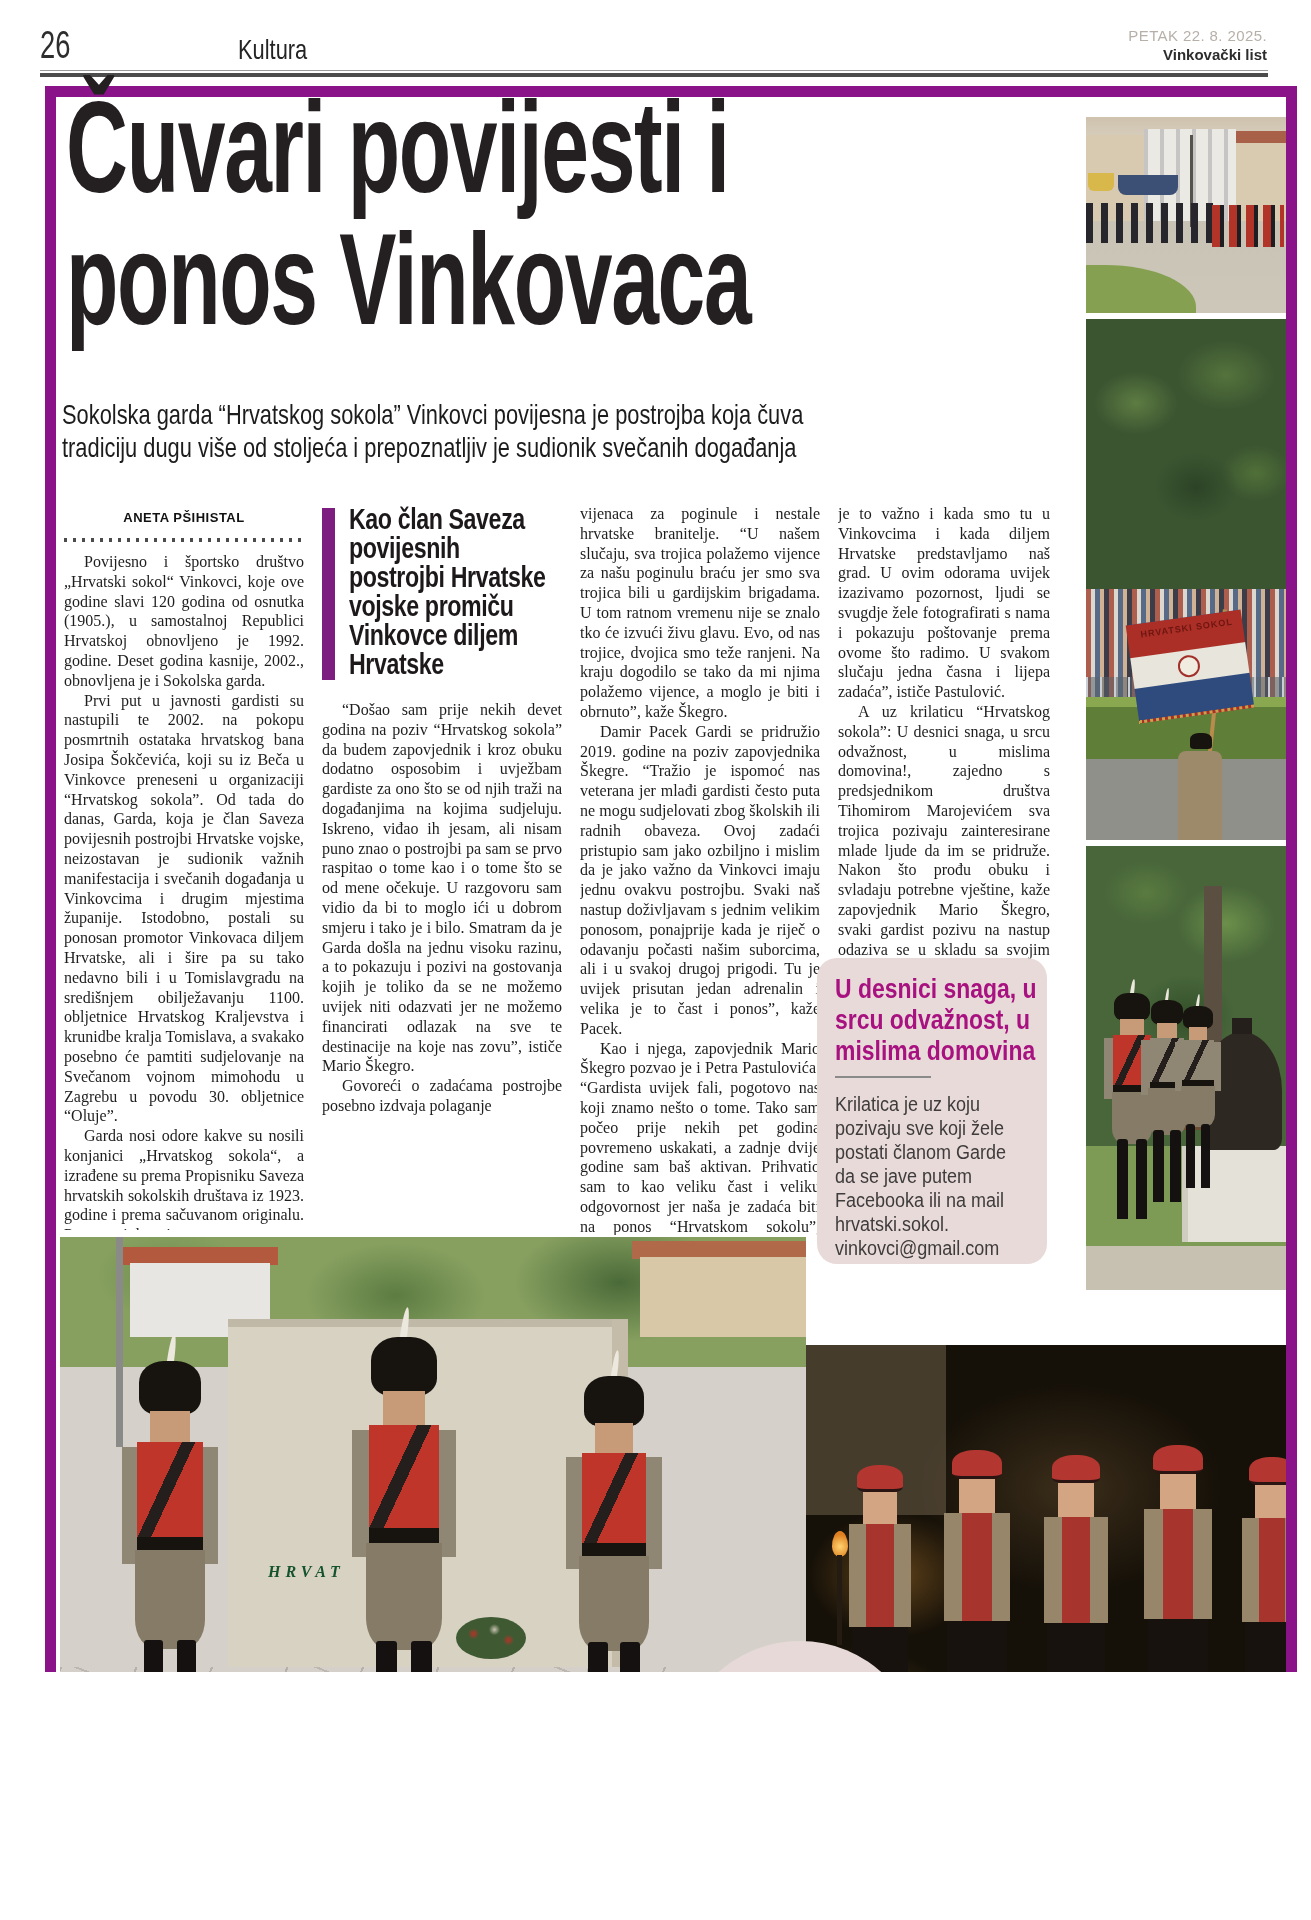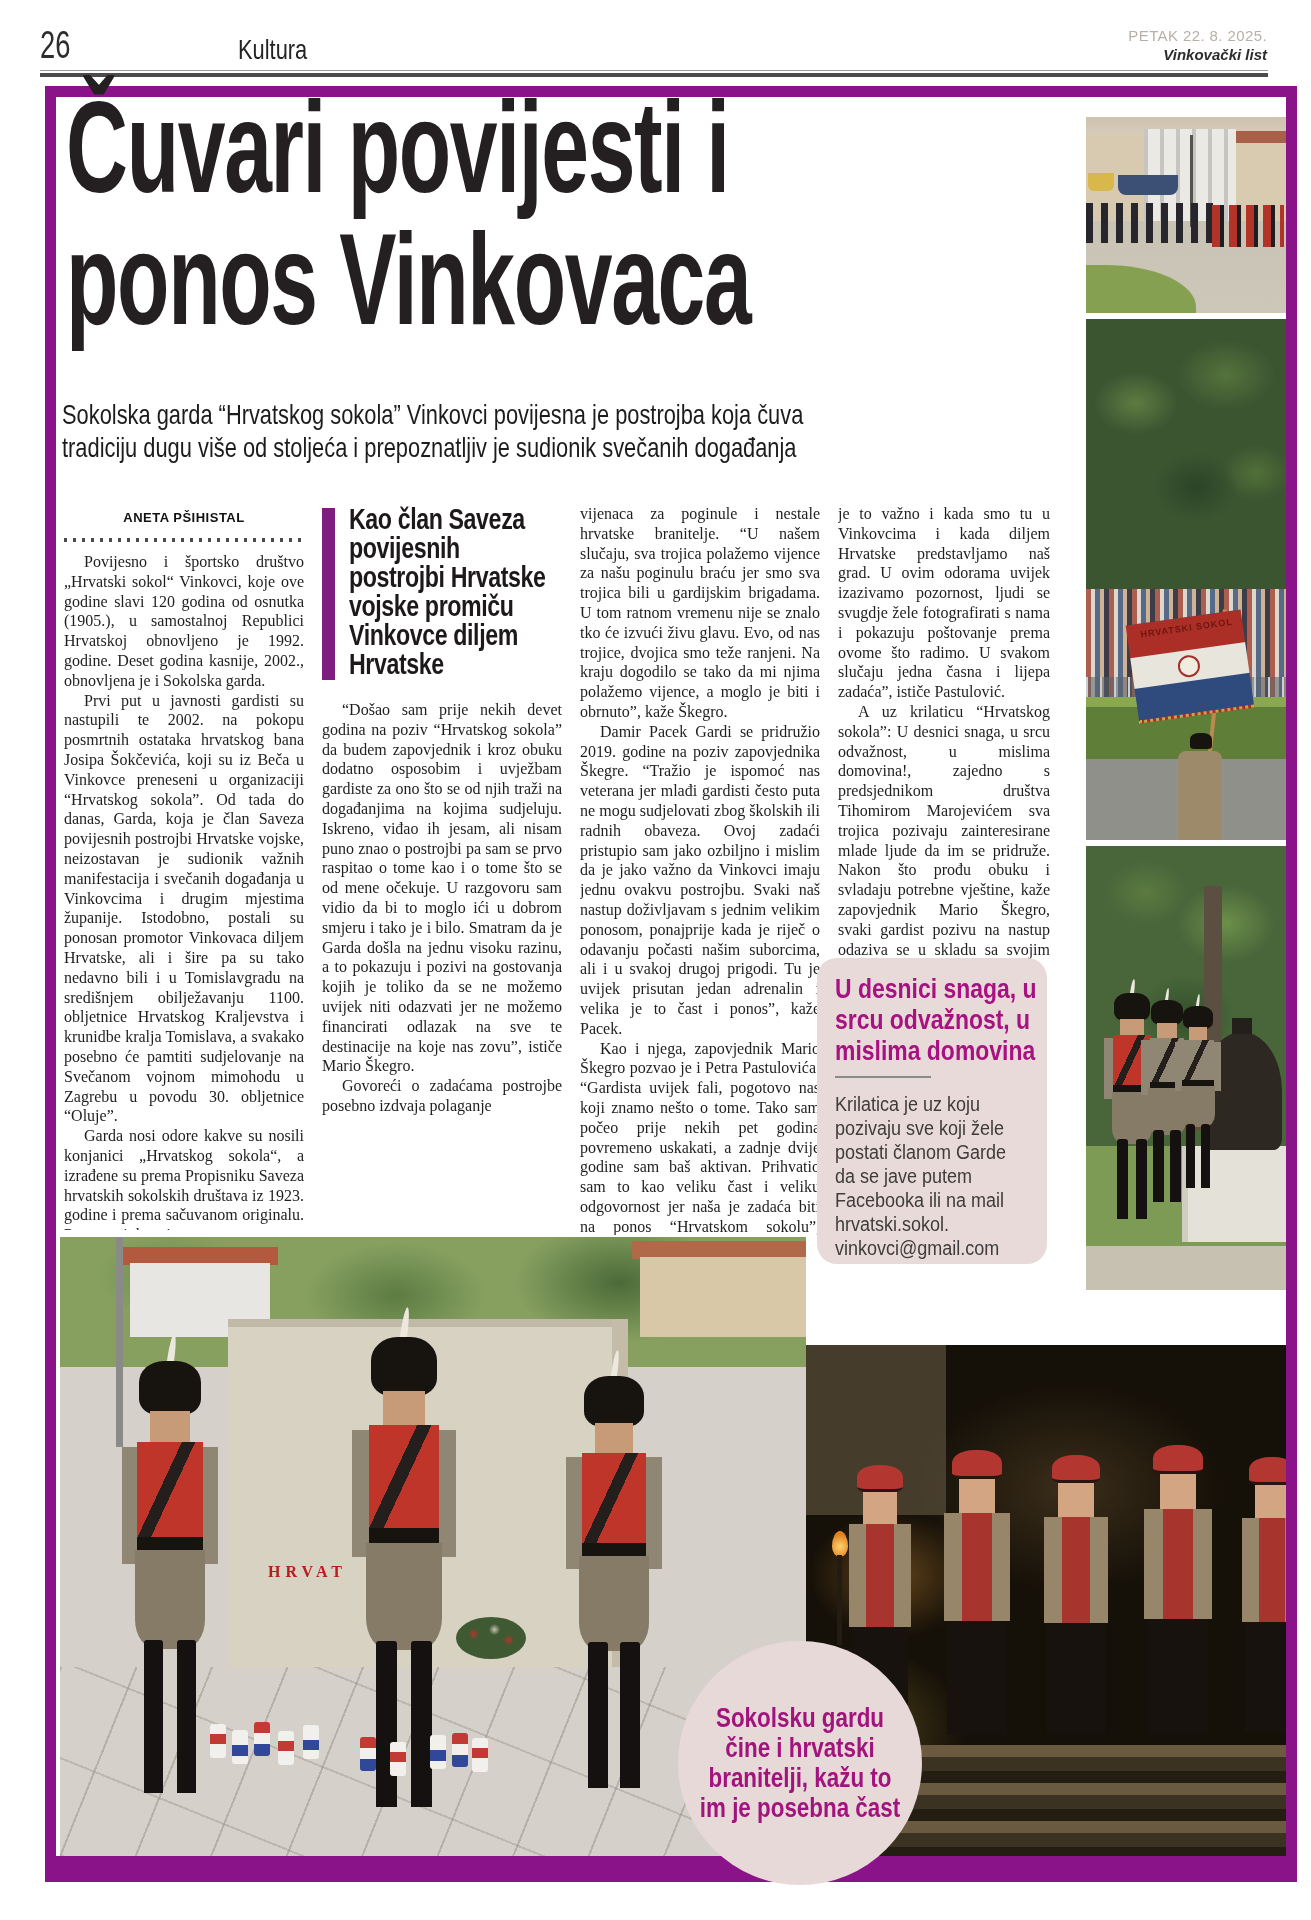--- a/index.html
+++ b/index.html
@@ -1,27 +1,27 @@
 <!DOCTYPE html>
 <html><head>
 <meta charset="utf-8">
 <style>
   html,body{margin:0;padding:0;background:#fff;}
-  .page{position:relative;width:1311px;height:1920px;background:#fff;overflow:hidden;
+  .page{position:relative;width:1311px;height:1672px;background:#fff;overflow:hidden;
         font-family:"Liberation Sans",sans-serif;color:#222;}
   .abs{position:absolute;}
   .cond{transform-origin:0 0;}
 
   
   .pagenum{left:40px;top:24px;font-size:38px;font-weight:400;color:#2e2e2e;
            transform:scaleX(.72);letter-spacing:0;}
   .section{left:238px;top:34px;font-size:28px;color:#242424;transform:scaleX(.78);}
   .hdr-right{right:44px;top:27px;text-align:right;}
   .hdr-date{font-size:15px;color:#b7b0a8;letter-spacing:.4px;}
-  .hdr-paper{font-size:15px;font-weight:bold;color:#2d2d2d;margin-top:2px;font-style:italic;}
+  .hdr-paper{font-size:15px;font-weight:bold;color:#2d2d2d;margin-top:2px;}
   .hdr-rule{left:40px;top:70px;width:1228px;height:7px;
             background:linear-gradient(180deg,#9a9a9a 0 1px,#fff 1px 3px,#4c4c4c 3px 7px);}
 
   
   .frame{left:45px;top:86px;width:1252px;height:1796px;box-sizing:border-box;
          border:11px solid #8a138a;border-bottom-width:26px;}
 
   
   .hl{left:66px;font-size:130px;line-height:135px;font-weight:bold;color:#242021;
       letter-spacing:-2px;transform:scaleX(.66);white-space:nowrap;}
@@ -129,22 +129,22 @@
       radial-gradient(100px 60px at 15% 30%,#6d8c4e,transparent 75%),#87a060;}
   .bl-sky{left:0;top:0;width:120px;height:70px;background:#cdd8e0;}
   .bl-house{left:70px;top:26px;width:140px;height:74px;background:#e8e6e2;}
   .bl-roof{left:62px;top:10px;width:156px;height:18px;background:#b35a3e;}
   .bl-house2{left:580px;top:20px;width:166px;height:80px;background:#d9c8a8;}
   .bl-roof2{left:572px;top:4px;width:174px;height:18px;background:#b06a4a;}
   .bl-pole{left:56px;top:0;width:7px;height:210px;background:#8a8a88;}
   .bl-mon{left:168px;top:82px;width:400px;height:360px;background:#d8d2c2;
       border-right:16px solid #c4bca8;box-sizing:border-box;
       background-image:linear-gradient(180deg,rgba(120,110,90,.25) 0 8px,transparent 8px);}
-  .bl-montxt{left:208px;top:326px;font-size:16px;font-weight:bold;letter-spacing:5px;color:#b91c1c;
-      font-family:"Liberation Serif",serif;}
+  .bl-montxt{left:208px;top:326px;font-size:16px;font-weight:bold;letter-spacing:5px;color:#14532d;
+      font-family:"Liberation Serif",serif;font-style:italic;}
   .bl-wreath{left:396px;top:380px;width:70px;height:42px;border-radius:50%;background:
       radial-gradient(8px 8px at 25% 40%,#b23428,transparent 70%),
       radial-gradient(8px 8px at 55% 30%,#c8c2b0,transparent 70%),
       radial-gradient(8px 8px at 75% 55%,#b23428,transparent 70%),#3f5a33;}
   .bl-pave{left:0;top:430px;width:746px;height:189px;background:
       repeating-linear-gradient(112deg,rgba(150,146,138,.5) 0 2px,transparent 2px 70px),
       repeating-linear-gradient(22deg,rgba(150,146,138,.4) 0 2px,transparent 2px 90px),#d5d1ca;}
 
   .guard{z-index:3;}
   .guard .g-plume{position:absolute;left:47%;top:-4%;width:6%;height:12%;background:#ece8de;

